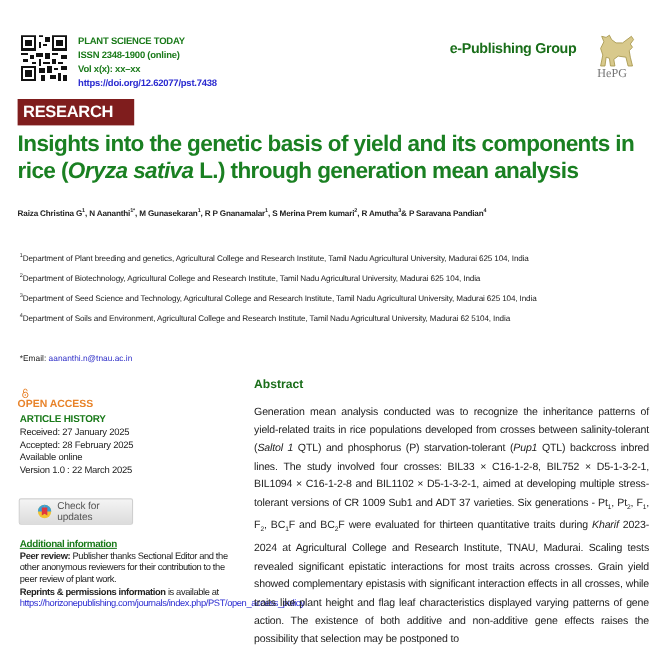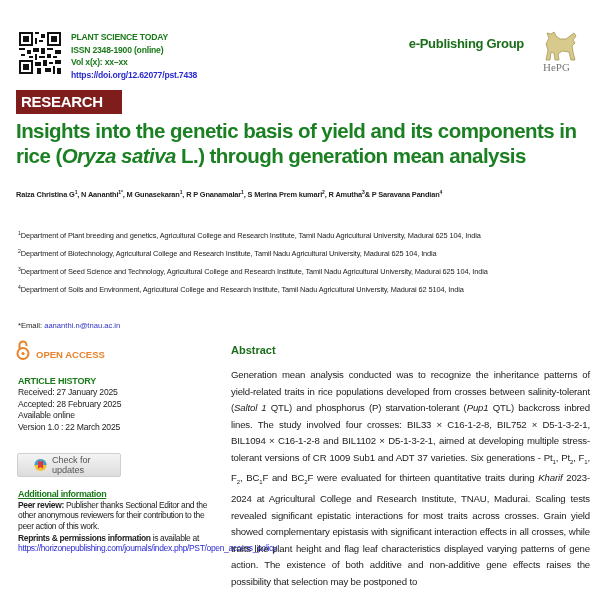--- a/index.html
+++ b/index.html
@@ -29,21 +29,21 @@
   .authors { position: absolute; left: 16px; top: 189px; font-size: 7.4px; font-weight: bold; color: #222; letter-spacing: -0.15px; white-space: nowrap; }
   .authors sup { font-size: 5px; }
 
   .affils { position: absolute; left: 18px; top: 228px; font-size: 7.4px; color: #222; letter-spacing: -0.12px; }
   .affils div { height: 18px; line-height: 10px; white-space: nowrap; }
   .affils sup { font-size: 5px; }
 
   .email { position: absolute; left: 18px; top: 321px; font-size: 7.6px; color: #222; }
   .email .addr { color: #3030c8; }
 
-  .oa { position: absolute; left: 16px; top: 340px; height: 20px; display: flex; align-items: flex-end; }
+  .oa { position: absolute; left: 16px; top: 353px; height: 20px; display: flex; align-items: flex-start; flex-direction: column; }
   .oa svg { width: 14px; height: 20px; margin-right: 6px; }
   .oa .lbl { color: #e8832a; font-weight: bold; font-size: 9.5px; letter-spacing: 0px; }
 
   .history { position: absolute; left: 18px; top: 376px; font-size: 8.6px; line-height: 11.4px; color: #222; letter-spacing: -0.2px; }
   .history .hd { color: #1a7a1a; font-weight: bold; font-size: 9px; }
 
   .cfu { position: absolute; left: 17px; top: 453px; width: 104px; height: 24px; background: linear-gradient(#f4f4f4, #dcdcdc); border: 1px solid #cfcfcf; border-radius: 2px; display: flex; align-items: center; padding-left: 16px; }
   .cfu svg { width: 14px; height: 14px; margin-right: 5px; }
   .cfu .lbl { font-size: 9.2px; color: #555; letter-spacing: -0.1px; }
 
@@ -169,18 +169,18 @@
     <circle cx="7" cy="7" r="6.5" fill="#f2c230"></circle>
     <path d="M7 0.5 A6.5 6.5 0 0 1 13.5 7 L7 7 Z" fill="#3aa0d8"></path>
     <path d="M0.5 7 A6.5 6.5 0 0 1 7 0.5 L7 7 Z" fill="#3aa0d8"></path>
     <path d="M4.3 3 H9.7 V11 L7 9.2 L4.3 11 Z" fill="#e0383e"></path>
   </svg>
   <span class="lbl">Check for updates</span>
 </div>
 
 <div class="addl">
   <div class="hd">Additional information</div>
-  <div><b>Peer review:</b><span> Publisher thanks Sectional Editor and the other anonymous reviewers for their contribution to the peer action of this work.</span></div>
+  <div><b>Peer review:</b><span> Publisher thanks Sectional Editor and the other anonymous reviewers for their contribution to the peer review of plant work.</span></div>
   <div class="reprints"><b>Reprints &amp; permissions information</b><span> is available at </span><span class="link">https://horizonepublishing.com/journals/index.php/PST/open_access_policy</span></div>
 </div>
 
 <div class="abstract-hd">Abstract</div>
 <p class="abstract"><span>Generation mean analysis conducted was to recognize the inheritance patterns of yield-related traits in rice populations developed from crosses between salinity-tolerant (</span><i>Saltol 1</i><span> QTL) and phosphorus (P) starvation-tolerant (</span><i>Pup1</i><span> QTL) backcross inbred lines. The study involved four crosses: BIL33 × C16-1-2-8, BIL752 × D5-1-3-2-1, BIL1094 × C16-1-2-8 and BIL1102 × D5-1-3-2-1, aimed at developing multiple stress-tolerant versions of CR 1009 Sub1 and ADT 37 varieties. Six generations - Pt</span><sub>1</sub><span>, Pt</span><sub>2</sub><span>, F</span><sub>1</sub><span>, F</span><sub>2</sub><span>, BC</span><sub>1</sub><span>F and BC</span><sub>2</sub><span>F were evaluated for thirteen quantitative traits during </span><i>Kharif</i><span> 2023-2024 at Agricultural College and Research Institute, TNAU, Madurai. Scaling tests revealed significant epistatic interactions for most traits across crosses. Grain yield showed complementary epistasis with significant interaction effects in all crosses, while traits like plant height and flag leaf characteristics displayed varying patterns of gene action. The existence of both additive and non-additive gene effects raises the possibility that selection may be postponed to</span></p>
 
 </body></html>

